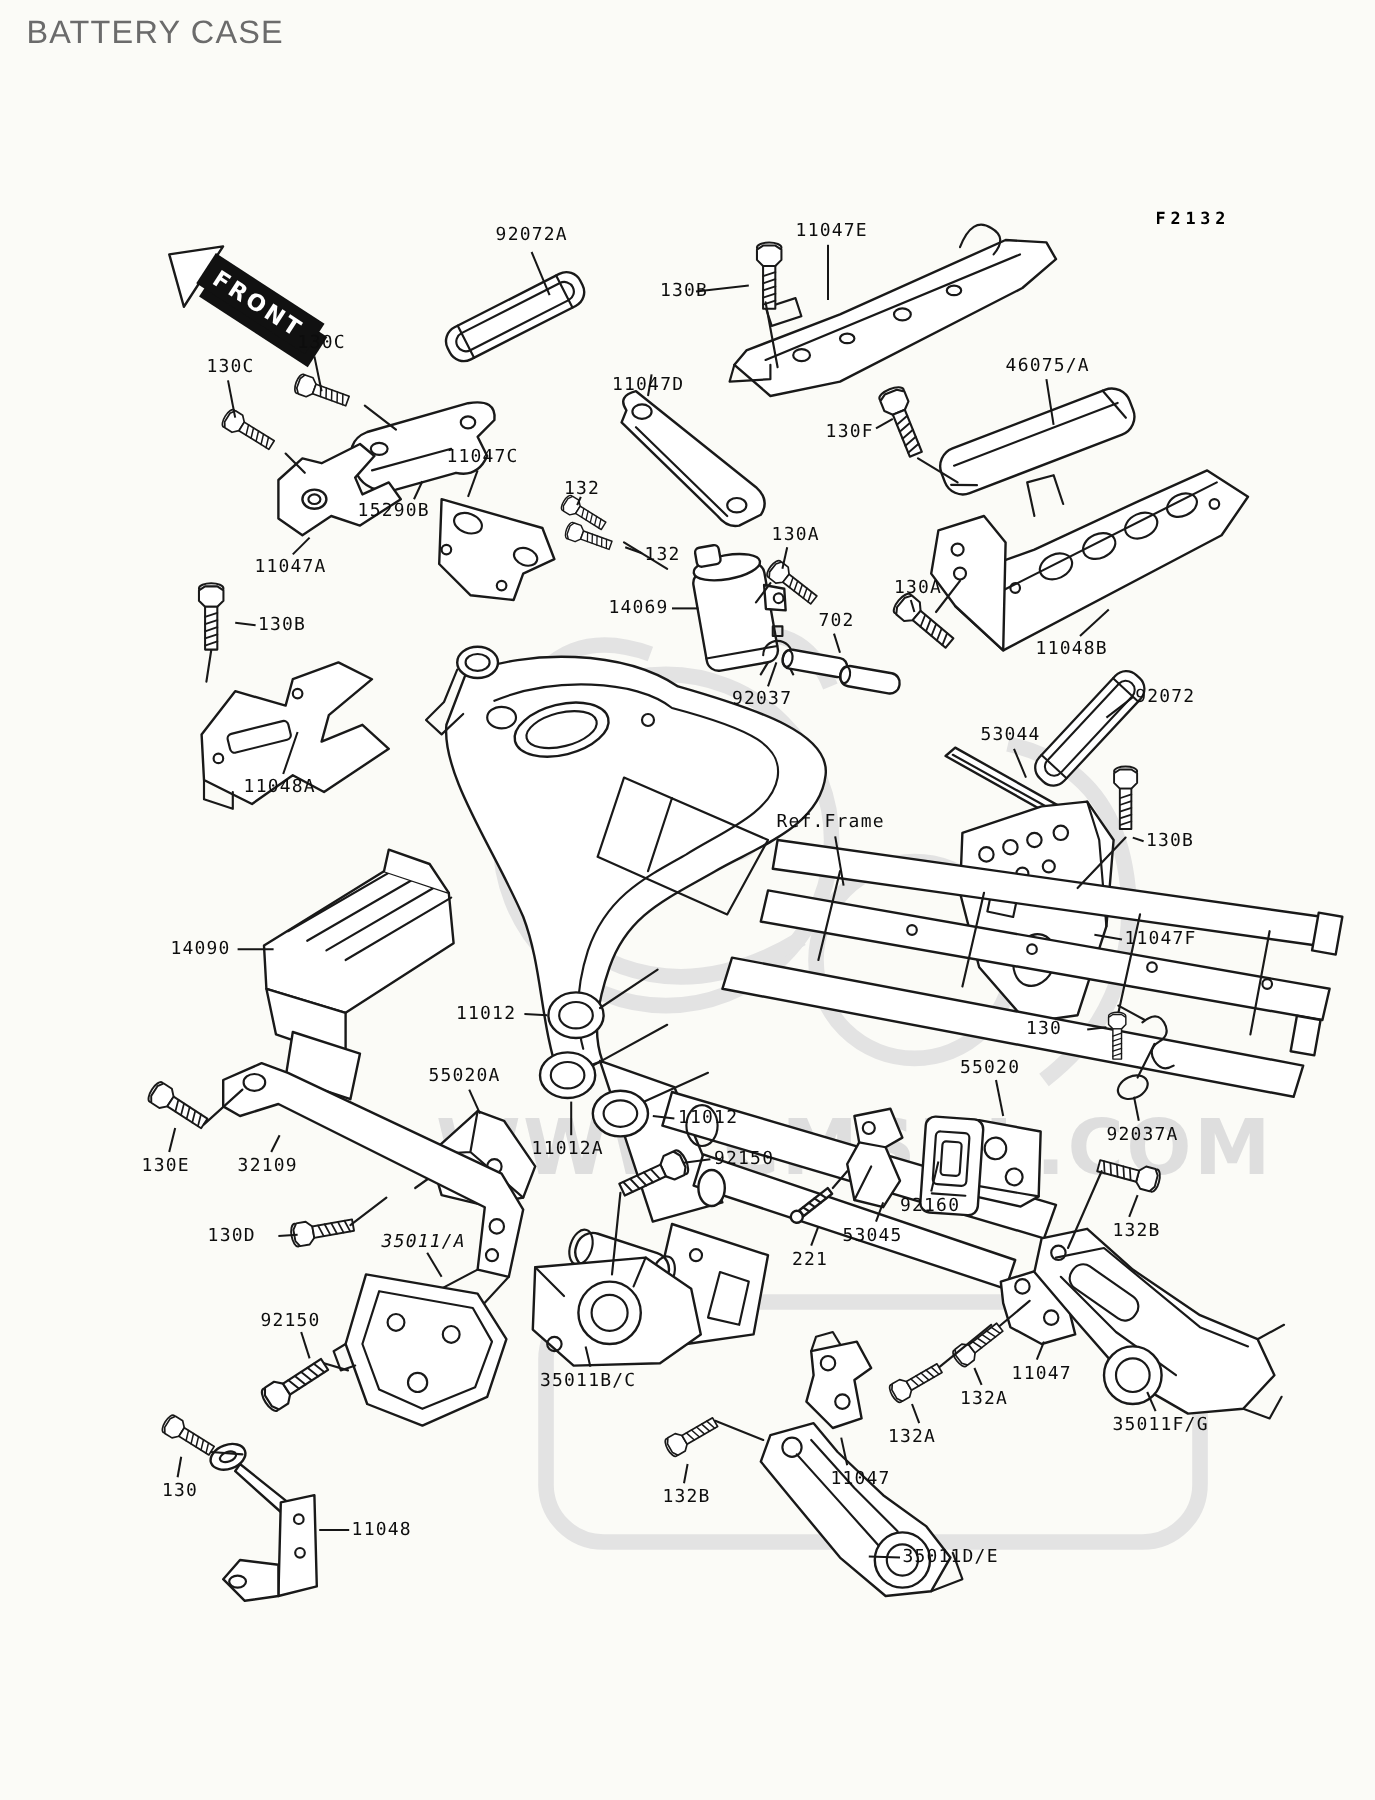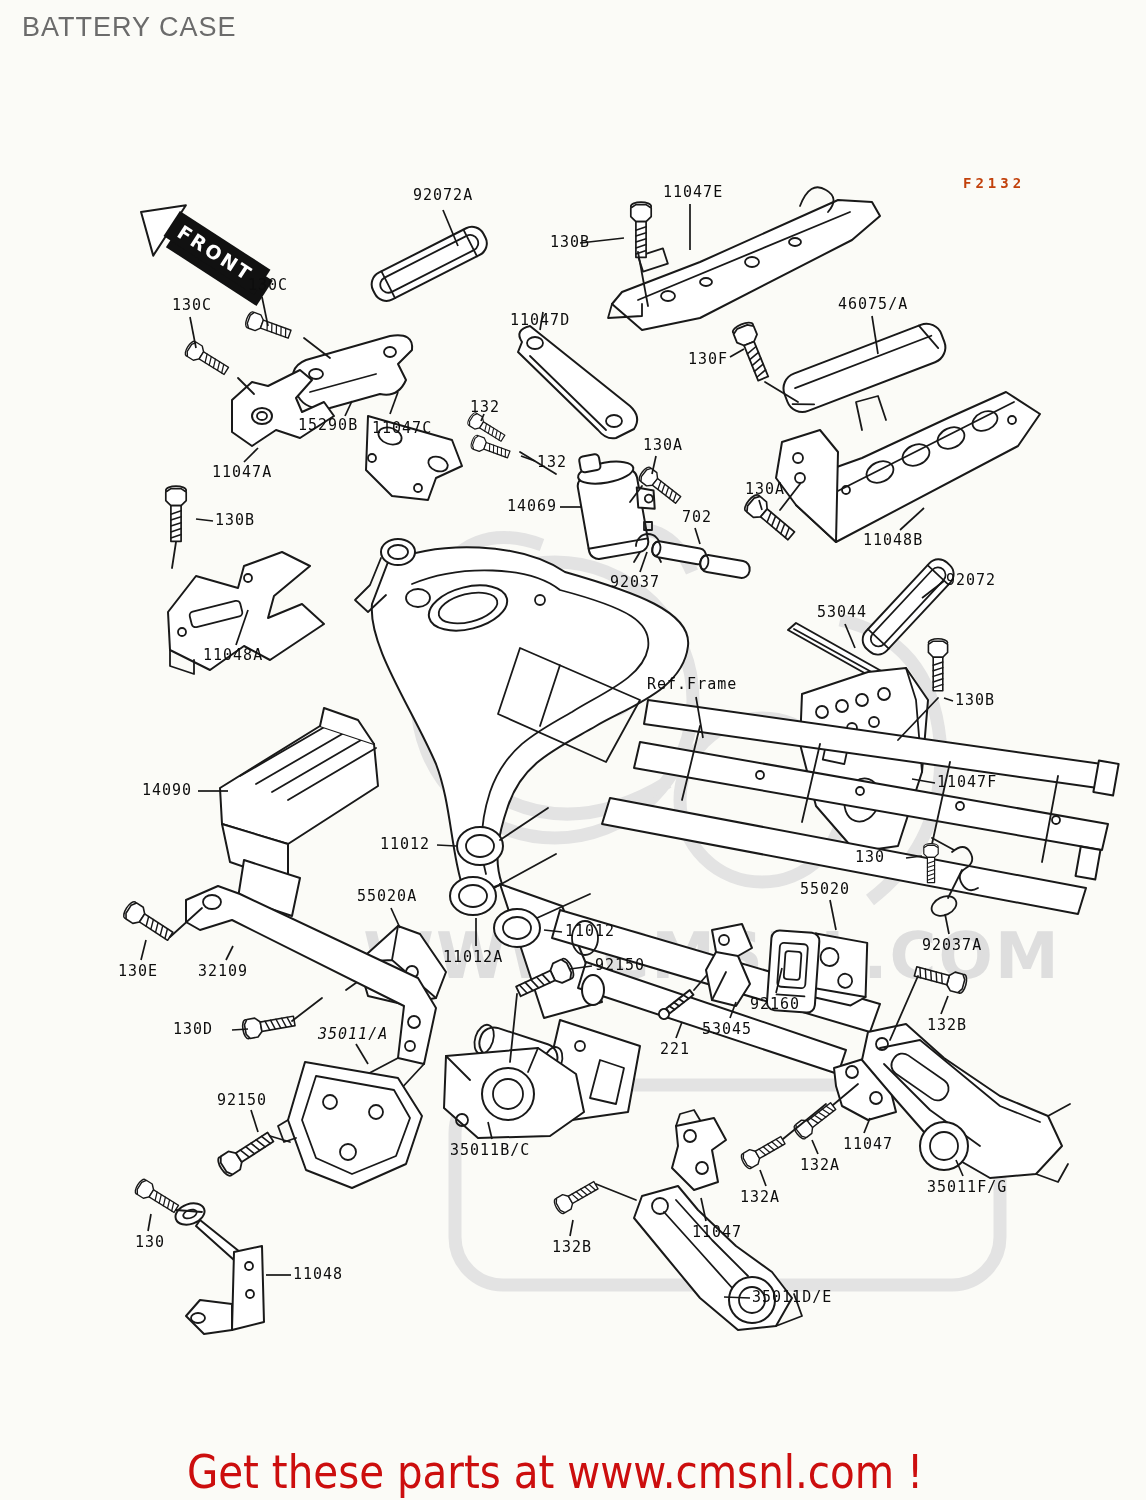--- a/index.html
+++ b/index.html
@@ -3,21 +3,21 @@
 <meta charset="utf-8">
 <style>
   html,body{margin:0;padding:0;}
   body{width:1146px;height:1500px;background:#fbfbf7;overflow:hidden;
        font-family:"DejaVu Sans",sans-serif;position:relative;}
   #stage{position:absolute;inset:0;width:1110px;height:1500px;}
   .layer{position:absolute;left:0;top:0;width:1146px;height:1500px;}
   #page-title{position:absolute;left:22px;top:12px;font-family:"Liberation Sans",sans-serif;
        font-size:27px;color:#6b6b6b;letter-spacing:1px;z-index:6;}
   #figure-code{position:absolute;left:963px;top:175px;font-family:"DejaVu Sans Mono",monospace;
-       font-size:14px;font-weight:bold;letter-spacing:4px;color:#c2410c;z-index:6;}
+       font-size:14px;font-weight:bold;letter-spacing:4px;color:#000000;z-index:6;}
   #labels{z-index:5;}
   .part-label{position:absolute;white-space:nowrap;font-family:"DejaVu Sans Mono",monospace;
        font-size:15px;letter-spacing:1px;color:#0d0d0d;}
   #footer-banner{position:absolute;left:0;top:1444px;width:100%;text-align:center;z-index:6;}
   #footer-banner span{display:inline-block;transform:scaleX(0.86);transform-origin:center;
        font-size:47px;color:#cc0e0e;font-family:"DejaVu Sans",sans-serif;}
   svg{overflow:visible;}
   .p{fill:#ffffff;stroke:#191919;stroke-width:2;stroke-linejoin:round;stroke-linecap:round;}
   .n{fill:none;stroke:#191919;stroke-width:1.8;stroke-linejoin:round;stroke-linecap:round;}
   #leaders{z-index:4;}
@@ -464,21 +464,21 @@
 
   <div id="labels" class="layer">
       <div class="part-label" style="left: 413px; top: 186px;">92072A</div>
       <div class="part-label" style="left: 663px; top: 183px;">11047E</div>
       <div class="part-label" style="left: 550px; top: 233px;">130B</div>
       <div class="part-label" style="left: 248px; top: 276px;">130C</div>
       <div class="part-label" style="left: 172px; top: 296px;">130C</div>
       <div class="part-label" style="left: 510px; top: 292px; margin-top: 19px;">11047D</div>
       <div class="part-label" style="left: 838px; top: 295px;">46075/A</div>
       <div class="part-label" style="left: 688px; top: 350px;">130F</div>
-      <div class="part-label" style="left: 372px; top: 371px; margin-top: 48px;">11047C</div>
+      <div class="part-label" style="left: 372px; top: 371px;">11047C</div>
       <div class="part-label" style="left: 470px; top: 398px;">132</div>
       <div class="part-label" style="left: 298px; top: 416px;">15290B</div>
       <div class="part-label" style="left: 537px; top: 453px;">132</div>
       <div class="part-label" style="left: 643px; top: 436px;">130A</div>
       <div class="part-label" style="left: 745px; top: 480px;">130A</div>
       <div class="part-label" style="left: 212px; top: 463px;">11047A</div>
       <div class="part-label" style="left: 507px; top: 497px;">14069</div>
       <div class="part-label" style="left: 682px; top: 508px;">702</div>
       <div class="part-label" style="left: 863px; top: 531px;">11048B</div>
       <div class="part-label" style="left: 215px; top: 511px;">130B</div>
@@ -512,16 +512,13 @@
       <div class="part-label" style="left: 450px; top: 1141px;">35011B/C</div>
       <div class="part-label" style="left: 740px; top: 1188px;">132A</div>
       <div class="part-label" style="left: 927px; top: 1178px;">35011F/G</div>
       <div class="part-label" style="left: 135px; top: 1233px;">130</div>
       <div class="part-label" style="left: 552px; top: 1238px;">132B</div>
       <div class="part-label" style="left: 692px; top: 1223px;">11047</div>
       <div class="part-label" style="left: 293px; top: 1265px;">11048</div>
       <div class="part-label" style="left: 752px; top: 1288px;">35011D/E</div>
     </div>
 
-  <div id="footer-banner">
-    <span>Get these parts at www.cmsnl.com !</span>
-  </div>
 </div>
 
 </body></html>

